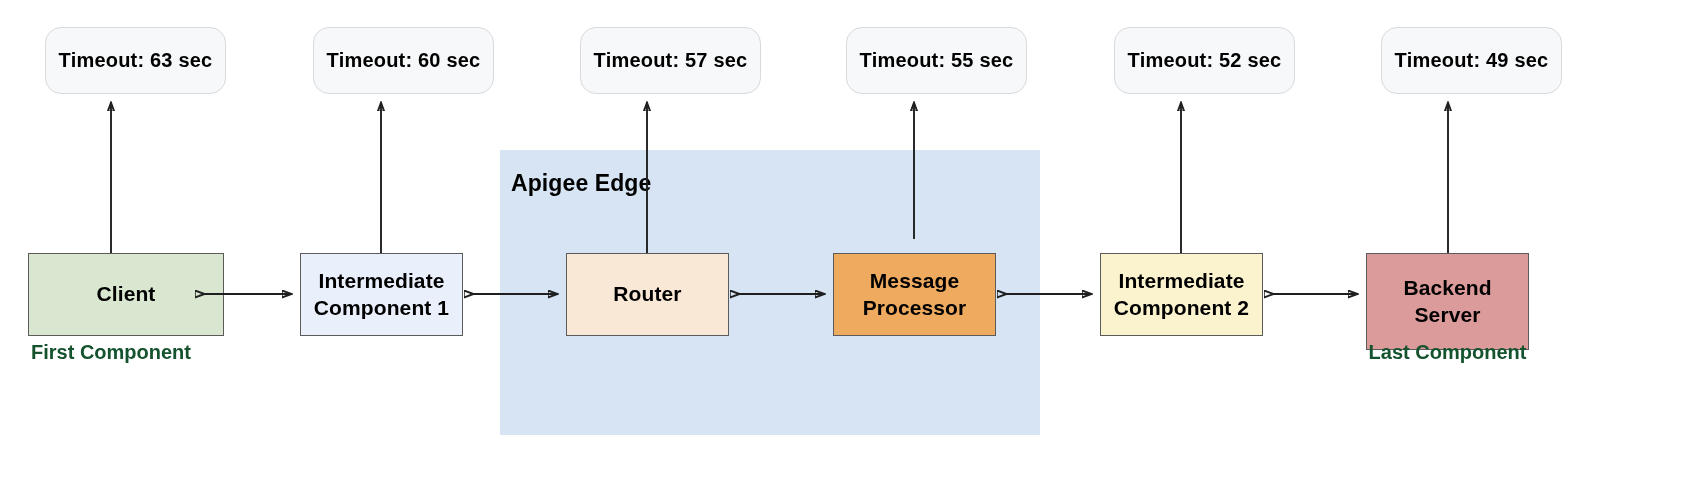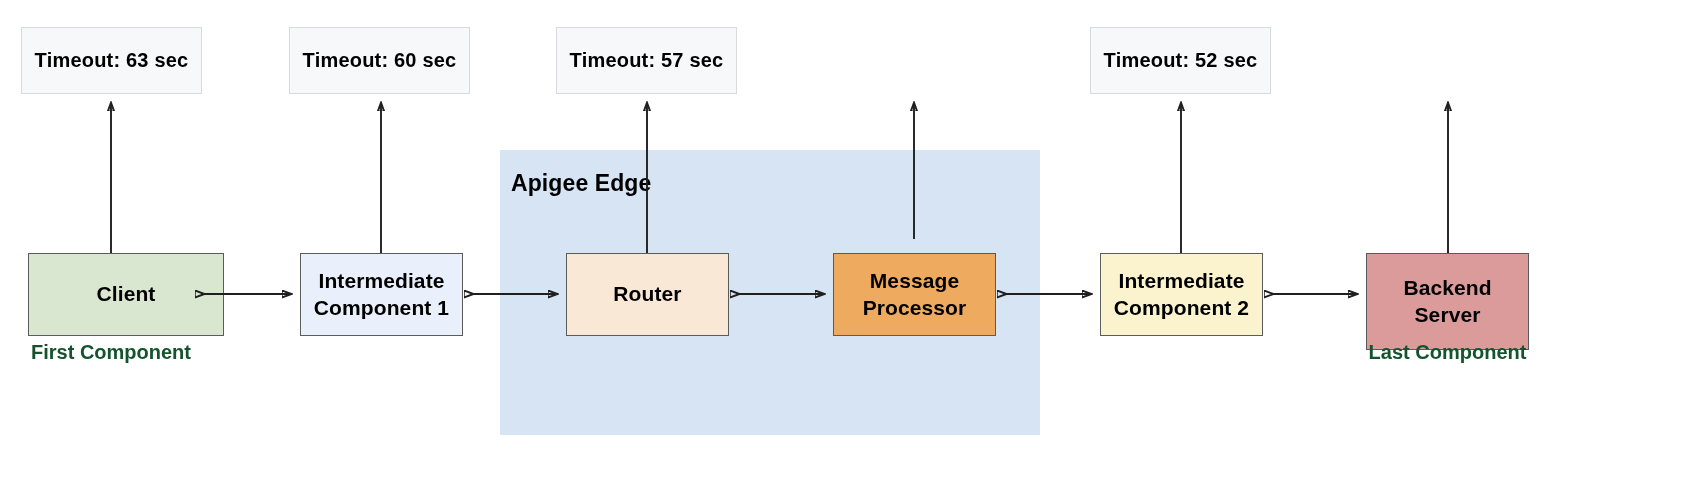--- a/index.html
+++ b/index.html
@@ -35,29 +35,30 @@
     letter-spacing: 0.1px;
     white-space: nowrap;
   }
 
   
   .timeout-box {
     position: absolute;
     box-sizing: border-box;
     background: #f7f8f9;
     border: 1.6px solid #d8dadd;
-    border-radius: 0;
+    border-radius: 16px;
     display: flex;
     align-items: center;
     justify-content: center;
     font-size: 20px;
     font-weight: bold;
     color: #000000;
     white-space: nowrap;
     letter-spacing: 0.2px;
+    margin-left: 24px;
   }
 
   
   .node {
     position: absolute;
     box-sizing: border-box;
     border: 1.7px solid #5b5b5b;
     display: flex;
     align-items: center;
     justify-content: center;
@@ -99,23 +100,25 @@
 
   <div class="zone" style="left:500px; top:150px; width:540px; height:285px;"></div>
   <div class="zone-label" style="left:511px; top:170px;">Apigee Edge</div>
 
   <div class="timeout-box" style="left:21px;  top:27px; width:181px; height:67px;">Timeout:  63 sec</div>
 
   <div class="timeout-box" style="left:289px; top:27px; width:181px; height:67px;">Timeout:  60 sec</div>
 
   <div class="timeout-box" style="left:556px; top:27px; width:181px; height:67px;">Timeout:  57 sec</div>
 
+  <div class="timeout-box" style="left:822px; top:27px; width:181px; height:67px;">Timeout:  55 sec</div>
 
   <div class="timeout-box" style="left:1090px; top:27px; width:181px; height:67px;">Timeout:  52 sec</div>
 
+  <div class="timeout-box" style="left:1357px; top:27px; width:181px; height:67px;">Timeout:  49 sec</div>
 
   <div class="node" style="left:28px; top:253px; width:196px; height:83px; background:#d9e6d0;">
     <span>Client</span>
   </div>
 
   <div class="node" style="left:300px; top:253px; width:163px; height:83px; background:#e9f0fb; flex-direction:column;">
     <span>Intermediate</span>
     <span>Component 1</span>
   </div>
 

